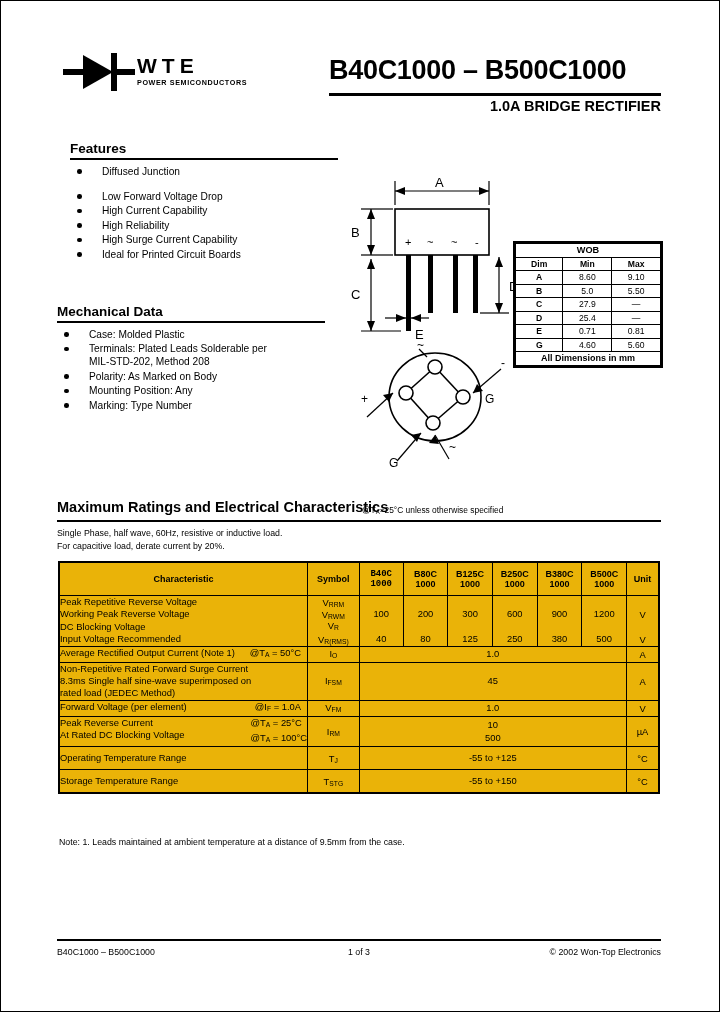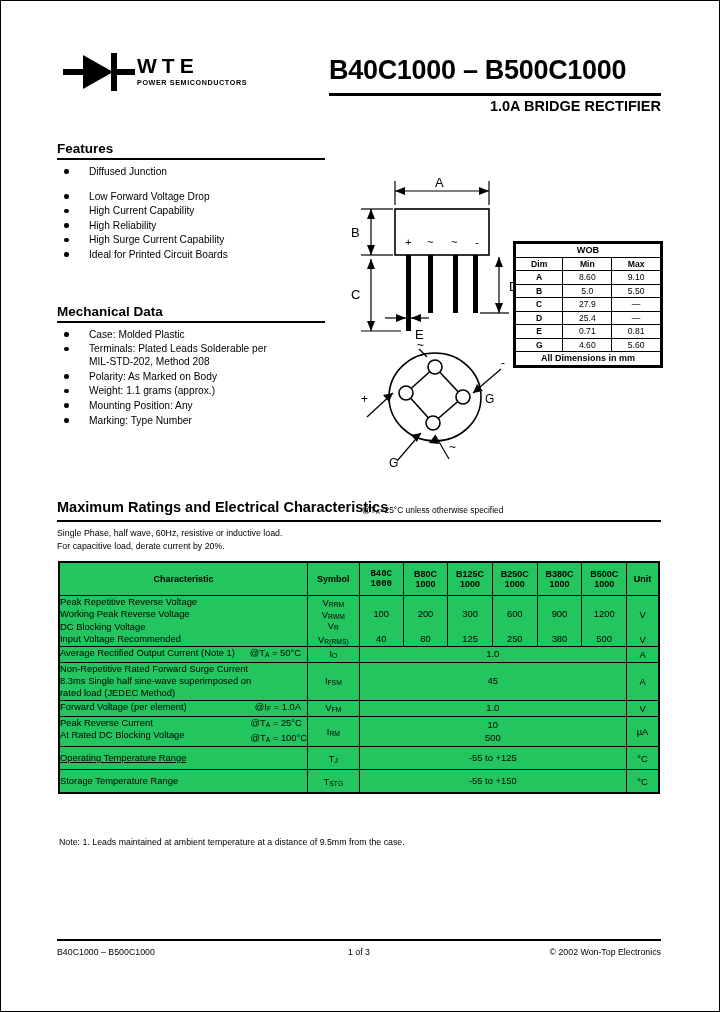--- a/index.html
+++ b/index.html
@@ -131,21 +131,21 @@
   .mr-rule { height: 2px; background: #000; margin-top: 1px; }
   .mr-note1 { font-size: 8.8px; color: #000; margin-top: 5px; line-height: 12.5px; }
 
   
   table.main {
     position: absolute;
     left: 57px; top: 560px;
     width: 602px;
     border-collapse: collapse;
     border: 2px solid #000;
-    background: #22c55e;
+    background: #eab308;
   }
   table.main td, table.main th {
     border: 1px solid #000;
     color: #000;
     vertical-align: middle;
     padding: 0;
   }
   table.main th {
     font-size: 9px;
     font-weight: bold;
@@ -208,41 +208,40 @@
       </svg>
       <div class="logo-text">WTE</div>
       <div class="logo-sub">POWER SEMICONDUCTORS</div>
     </div>
 
     <div class="title-main">B40C1000 – B500C1000</div>
     <div class="title-rule"></div>
     <div class="title-sub">1.0A BRIDGE RECTIFIER</div>
   </div>
 
-  <div class="sec" style="left:56px; top:140px; width:268px;">
+  <div class="sec" style="left:69px; top:140px; width:268px;">
     <div class="sec-title">Features</div>
     <div class="sec-rule"></div>
     <ul class="bullets">
       <li><span class="bul"></span><span>Diffused Junction</span></li>
       <li style="margin-top:12px;"><span class="bul"></span><span>Low Forward Voltage Drop</span></li>
       <li><span class="bul"></span><span>High Current Capability</span></li>
       <li><span class="bul"></span><span>High Reliability</span></li>
       <li><span class="bul"></span><span>High Surge Current Capability</span></li>
       <li><span class="bul"></span><span>Ideal for Printed Circuit Boards</span></li>
     </ul>
   </div>
 
   <div class="sec" style="left:56px; top:303px; width:268px;">
     <div class="sec-title">Mechanical Data</div>
     <div class="sec-rule"></div>
     <ul class="bullets">
       <li><span class="bul"></span><span>Case: Molded Plastic</span></li>
       <li><span class="bul"></span><span>Terminals: Plated Leads Solderable per</span><span class="l2">MIL-STD-202, Method 208</span></li>
       <li><span class="bul"></span><span>Polarity: As Marked on Body</span></li>
-      <li><span class="bul"></span><span>Weight: 1.1 grams (approx.)</span></li>
       <li><span class="bul"></span><span>Mounting Position: Any</span></li>
       <li><span class="bul"></span><span>Marking: Type Number</span></li>
     </ul>
   </div>
 
   <div class="draw">
     <svg width="320" height="300" viewBox="0 0 320 300">
       <g stroke="#000" fill="none" stroke-width="1.4">
 
         <rect x="46" y="38" width="94" height="46" stroke-width="1.6"></rect>
@@ -481,21 +480,21 @@
       </td>
       <td class="symbol">I<sub>RM</sub></td>
       <td class="val" colspan="6">
         <div>10</div>
         <div>500</div>
       </td>
       <td class="unit">µA</td>
     </tr>
 
     <tr>
-      <td class="characteristic" style="height:22px;text-decoration:underline;">Operating Temperature Range</td>
+      <td class="characteristic" style="height:22px;">Operating Temperature Range</td>
       <td class="symbol">T<sub>J</sub></td>
       <td class="val" colspan="6">-55 to +125</td>
       <td class="unit">°C</td>
     </tr>
 
     <tr>
       <td class="characteristic" style="height:22px;">Storage Temperature Range</td>
       <td class="symbol">T<sub>STG</sub></td>
       <td class="val" colspan="6">-55 to +150</td>
       <td class="unit">°C</td>

